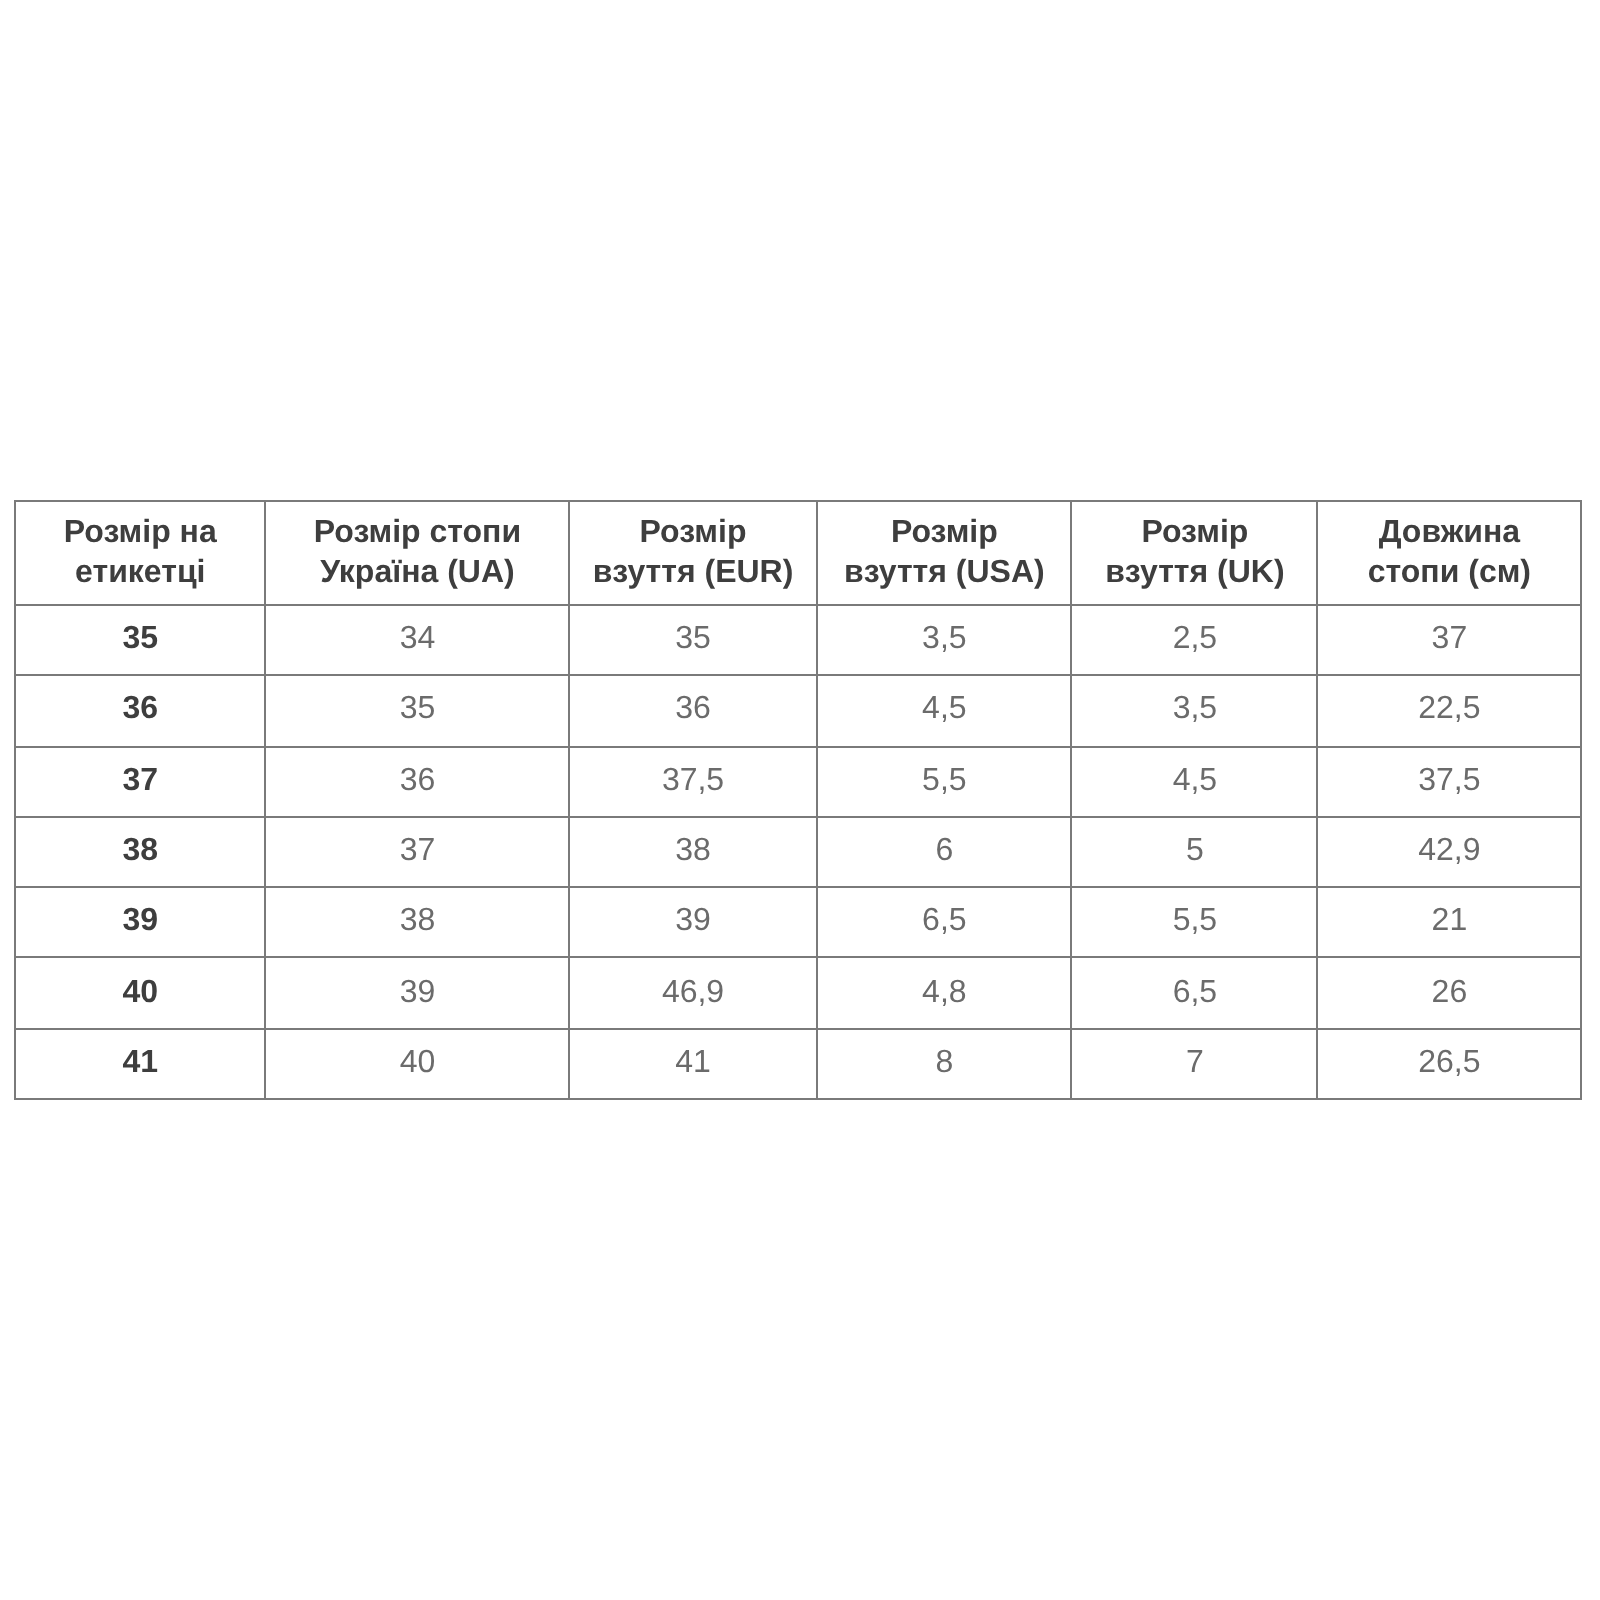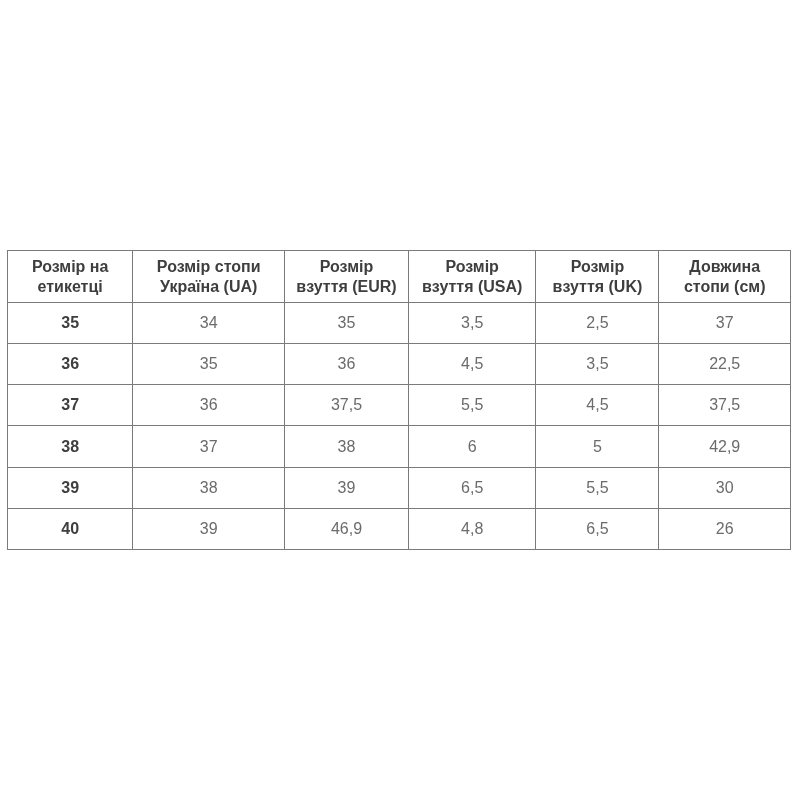--- a/index.html
+++ b/index.html
@@ -114,25 +114,33 @@
         <td>6</td>
         <td>5</td>
         <td>42,9</td>
       </tr>
       <tr>
         <th>39</th>
         <td>38</td>
         <td>39</td>
         <td>6,5</td>
         <td>5,5</td>
-        <td>30</td>
+        <td>21</td>
       </tr>
       <tr>
         <th>40</th>
         <td>39</td>
         <td>46,9</td>
         <td>4,8</td>
         <td>6,5</td>
         <td>26</td>
       </tr>
+      <tr>
+        <th>41</th>
+        <td>40</td>
+        <td>41</td>
+        <td>8</td>
+        <td>7</td>
+        <td>26,5</td>
+      </tr>
     </tbody>
   </table>
 </div>
 
 </body></html>

